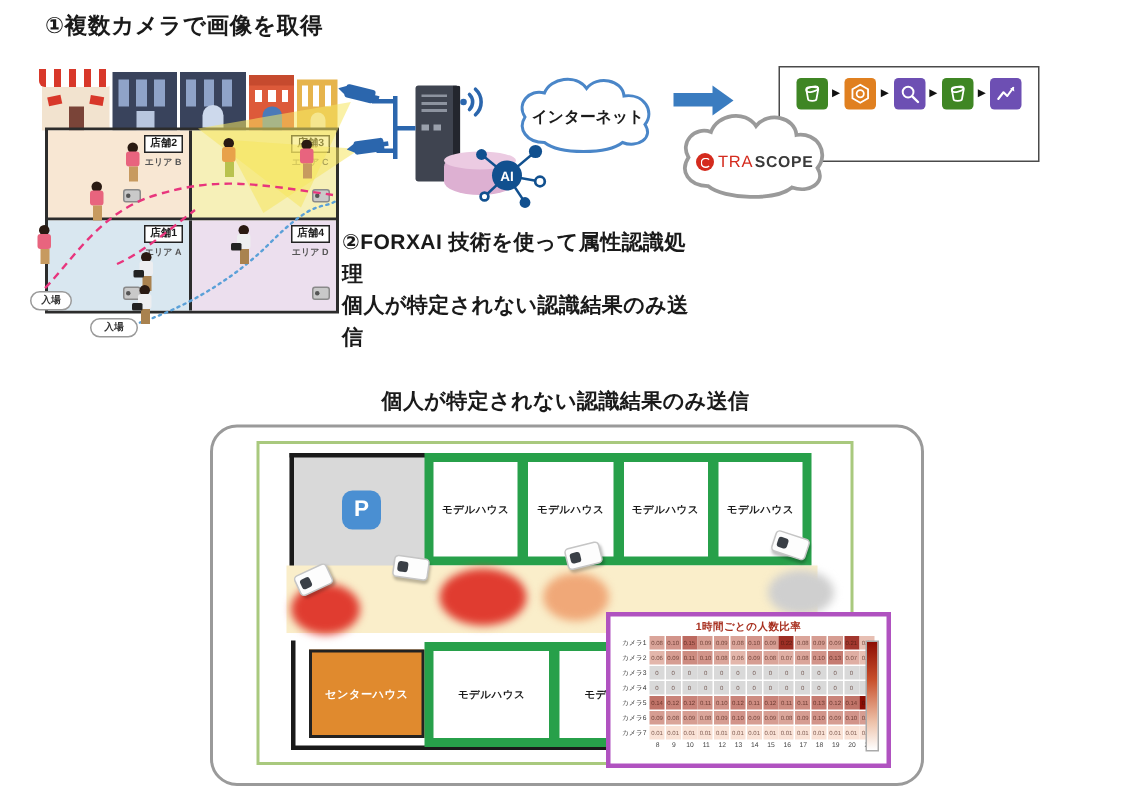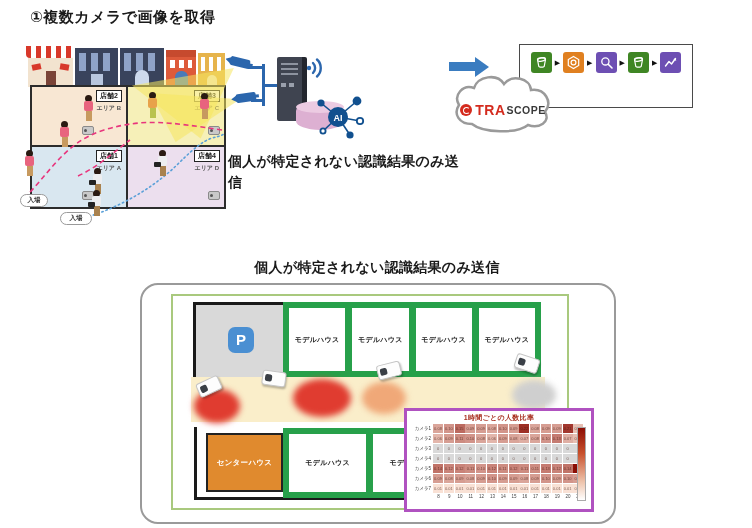--- a/index.html
+++ b/index.html
@@ -90,21 +90,21 @@
   #pipeline-row{position:absolute;left:0;right:0;top:7px;display:flex;justify-content:center;align-items:center;gap:3px;}
   .pipe-icon{width:21px;height:21px;border-radius:3px;display:flex;align-items:center;justify-content:center;}
   .pipe-green{background:#3f8624;}.pipe-orange{background:#e08020;}.pipe-purple{background:#6d4fb3;}
   .pipe-arrow{font-size:7px;color:#111;line-height:1;}
   #badge-analysis{position:absolute;left:55px;top:36px;width:98px;height:19px;background:#c41425;border-radius:10px;
     color:#fff;font-size:11px;font-weight:700;text-align:center;line-height:19px;letter-spacing:1px;}
   #cloud-trascope{left:450px;top:70px;width:106px;height:66px;z-index:4;}
   #logo-row{position:absolute;left:0;right:0;top:32px;display:flex;justify-content:center;align-items:center;gap:1px;}
   .logo-dot{width:12px;height:12px;border-radius:50%;background:#d42b1e;position:relative;margin-right:2px;}
   .logo-dot:before{content:"";position:absolute;left:3px;top:3px;width:5px;height:5px;border:1.5px solid #fff;border-radius:50%;border-right-color:rgba(0,0,0,0);}
-  .logo-tra{color:#d42b1e;font-size:14px;font-weight:700;letter-spacing:.5px;text-align:right;}
+  .logo-tra{color:#d42b1e;font-size:11px;font-weight:400;letter-spacing:.5px;text-align:right;}
   .logo-scope{color:#3a3a3a;font-size:10.5px;font-weight:700;letter-spacing:.5px;}
 
   
   #tablet{left:140px;top:283px;width:472px;height:237px;background:#fff;border:2px solid #9a9a9a;border-radius:18px;}
   #map-frame{left:171px;top:294px;width:394px;height:212px;background:#fff;border:2px solid #a9c97e;}
   #parking{left:193px;top:302px;width:90px;height:75px;background:#d9d9d9;
     border-left:3px solid #1a1a1a;border-top:3px solid #1a1a1a;border-bottom:3px solid #1a1a1a;}
   #p-badge{position:absolute;left:32px;top:22px;width:26px;height:26px;background:#4a8fd2;border-radius:7px;
     color:#fff;font-weight:700;font-size:15px;text-align:center;line-height:26px;}
   .green-band{background:#27a04a;display:flex;align-items:stretch;gap:7px;padding:6px;box-sizing:border-box;}
@@ -272,24 +272,31 @@
     </g>
     <circle cx="9" cy="10" r="3.6" fill="#11508f"></circle>
     <circle cx="45" cy="8" r="4.4" fill="#11508f"></circle>
     <circle cx="48" cy="28" r="3.2" fill="#fff" stroke="#11508f" stroke-width="1.8"></circle>
     <circle cx="11" cy="38" r="2.6" fill="#fff" stroke="#11508f" stroke-width="1.8"></circle>
     <circle cx="38" cy="42" r="3.6" fill="#11508f"></circle>
     <circle cx="26" cy="24" r="10" fill="#11508f"></circle>
     <text x="26" y="27.5" text-anchor="middle" font-size="9" font-weight="bold" fill="#fff">AI</text>
   </svg>
 
+  <div class="abs" id="cloud-internet">
+    <svg width="102" height="58" viewBox="0 0 102 58">
+      <path d="M22,48 C10,48 4,39 9,31 C3,22 12,12 22,15 C26,5 43,2 50,12 C57,3 74,6 75,17 C88,15 96,27 89,36 C95,45 84,52 74,48 C64,56 32,56 22,48 Z" fill="#fff" stroke="#4a86c8" stroke-width="2"></path>
+    </svg>
+    <div class="lbl">インターネット</div>
+  </div>
 
   <div class="abs" id="arrow-main"></div>
 
   <div class="abs caption" style="left:228px;top:151px;width:240px;">
+    <div>②FORXAI 技術を使って属性認識処理</div>
     <div>個人が特定されない認識結果のみ送信</div>
   </div>
 
   <div class="abs" id="pipeline-box">
     <div id="pipeline-row">
       <span class="pipe-icon pipe-green">
         <svg width="15" height="15" viewBox="0 0 15 15">
             <path d="M3.5,4.5 a4,1.6 0 0 1 8,0 l-1.2,6.5 a2.8,1.2 0 0 1 -5.6,0 z" fill="none" stroke="#fff" stroke-width="1.2"></path>
             <ellipse cx="7.5" cy="4.5" rx="4" ry="1.6" fill="none" stroke="#fff" stroke-width="1.2" transform="rotate(-14 7.5 4.5)"></ellipse>
           </svg>

